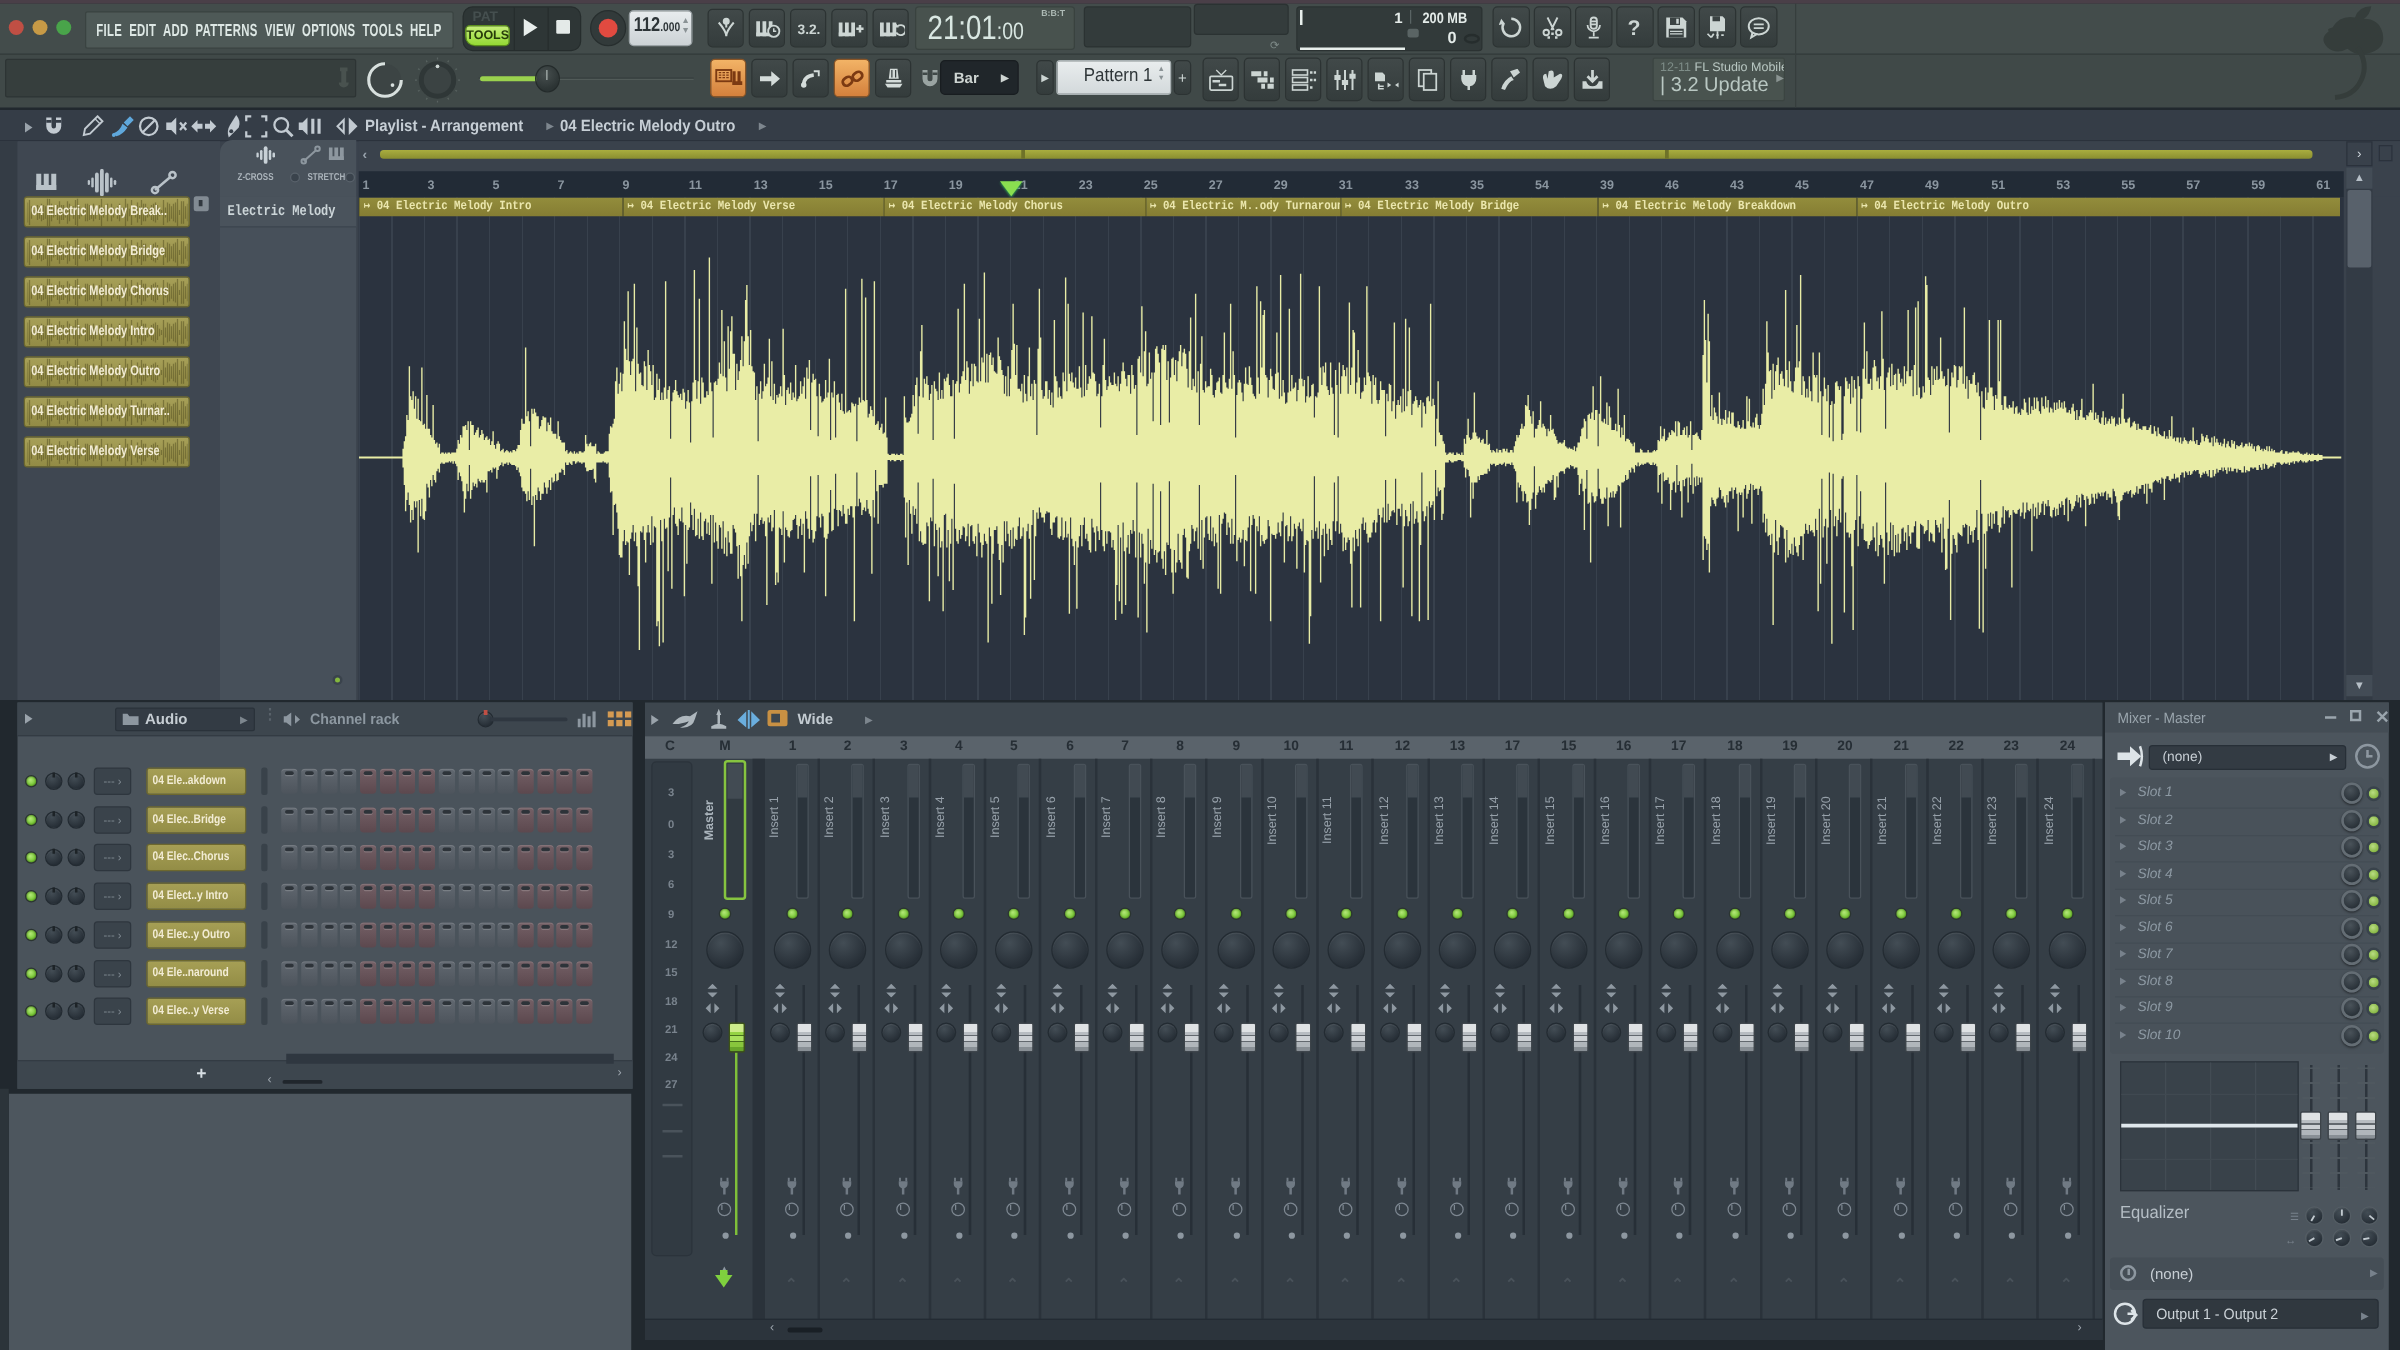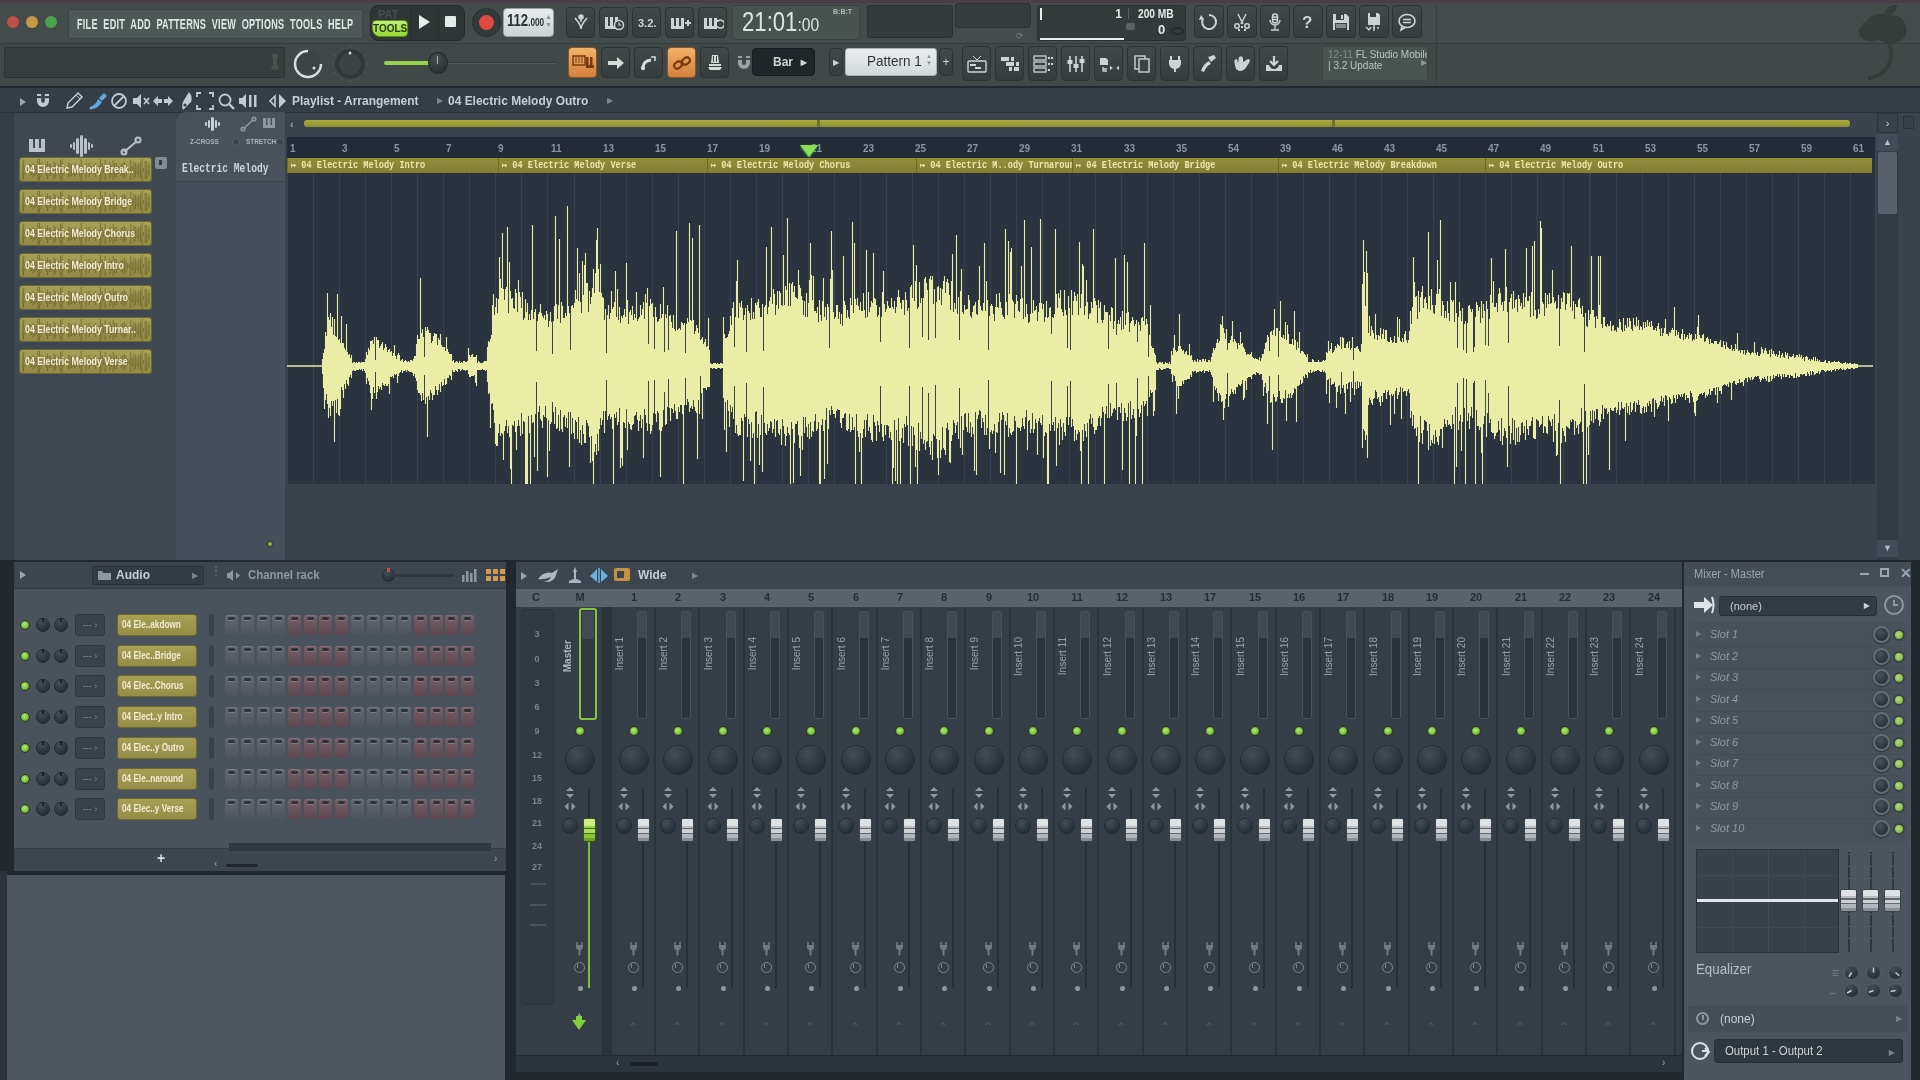--- a/index.html
+++ b/index.html
@@ -11,21 +11,21 @@
 #topstrip{left:0;top:0;width:1920px;height:3px;background:#4a3f48}
 .btn{position:absolute;background:linear-gradient(#414949,#343c3c);border-radius:4px;
  border:1px solid #2c3333;color:#ccd5d3}
 .obtn{position:absolute;background:linear-gradient(#f2b366,#d4803c);border-radius:4px;
  border:1px solid #8a5526;color:#6b3414}
 .icon{position:absolute;display:flex;align-items:center;justify-content:center;width:100%;height:100%}
 
 #pl{left:0;top:88px;width:1920px;height:472px;background:#3a424c}
 #pltb{left:0;top:0;width:1920px;height:25px;background:#353d47;border-bottom:1px solid #2b323c}
 .pltxt{color:#c6ced5;font-size:13px;font-weight:bold}
-#clip{left:287px;top:70px;width:1588px;height:326px;background:#2b333f;overflow:hidden}
+#clip{left:287px;top:70px;width:1588px;height:402px;background:#2b333f;overflow:hidden}
 .chdr{position:absolute;top:0;height:15px;background:linear-gradient(#938d3c,#857d33);
  border-left:1px solid #6e6929;color:#ebe7ae;font-family:"Liberation Mono",monospace;
  font-size:10px;font-weight:bold;line-height:15px;white-space:nowrap;overflow:hidden}
 #ruler{left:287px;top:49px;width:1588px;height:21px;background:#222b36;color:#8b96a0;
  font-size:10px;font-weight:bold;overflow:hidden}
 .pbtn{position:absolute;left:19px;width:133px;height:25px;background:linear-gradient(#a7a058,#928b45);
  border-radius:3px;border:1px solid #6d682e;color:#f2ecd4;font-size:11px;font-weight:bold;
  line-height:23px;white-space:nowrap;overflow:hidden}
 
 #rack{left:14px;top:562px;width:492px;height:309px;background:#4a535b}
@@ -315,21 +315,21 @@
         </g>
         <path d="M8.5 3 v6 M11.5 3 v6" stroke="#3a4242"></path>
       </svg>
     </div>
   </div>
 <svg class="abs" style="left:735px;top:53px" width="18" height="18" viewBox="0 0 18 18">
     <path d="M3 3 v7 a6 6 0 0 0 12 0 v-7 h-4 v7 a2 2 0 0 1 -4 0 v-7 z" fill="#9aa4a2"></path>
     <rect x="3" y="5" width="4" height="2" fill="#404948"></rect>
     <rect x="11" y="5" width="4" height="2" fill="#404948"></rect>
   </svg>
-<div class="abs" style="left:752px;top:48px;width:63px;height:28px;background:#20262a;border:1px solid #181d20;border-radius:4px;color:#ced5d2;font-size:12px;font-weight:bold;line-height:26px"><span style="margin-left:20px">Bar</span><span style="position:absolute;right:7px;font-size:8px;top:1px">▶</span></div>
+<div class="abs" style="left:752px;top:48px;width:63px;height:28px;background:#20262a;border:1px solid #181d20;border-radius:4px;color:#ced5d2;font-size:12px;font-weight:bold;line-height:26px"><span style="margin-left:10px">Bar</span><span style="position:absolute;right:7px;font-size:8px;top:1px">▶</span></div>
 <div class="btn" style="left:829px;top:48px;width:14px;height:28px">
     <div class="icon" style="font-size:8px">▶</div>
   </div>
 <div class="abs" style="left:845px;top:48px;width:92px;height:28px;background:linear-gradient(#e9edee,#d3d9db);border-radius:3px;border:1px solid #a8b0b2"></div>
 <div class="abs" style="left:852px;top:52px;width:70px;color:#2e3538;font-size:15px;text-align:right"><span class="sx" style="transform:scaleX(.9);transform-origin:right">Pattern 1</span></div>
 <div class="abs" style="left:926px;top:53px;color:#8a9295;font-size:6px;line-height:7px">▲<br>▼</div>
 <div class="btn" style="left:939px;top:48px;width:14px;height:28px">
     <div class="icon" style="font-size:12px">+</div>
   </div>
 <div class="btn" style="left:962px;top:46px;width:29px;height:35px">
@@ -436,21 +436,21 @@
 <div class="btn" style="left:1259px;top:46px;width:29px;height:35px">
     <div class="icon">
       <svg width="20" height="18" viewBox="0 0 20 18">
         <path d="M10 1 v8 M6 6 l4 4 4 -4" stroke="#ccd5d3" stroke-width="2.2" fill="none"></path>
         <path d="M2 10 v6 h16 v-6 h-3 q-1 4 -5 4 t-5 -4 z" fill="#ccd5d3"></path>
       </svg>
     </div>
   </div>
 <div class="abs" style="left:1322px;top:46px;width:106px;height:35px;background:#49534f;border:1px solid #3b4441;border-radius:2px;overflow:hidden">
     <div style="margin:2px 0 0 5px;font-size:10px;color:#b9c7c2;white-space:nowrap"><span style="color:#7e8d88">12-11</span> <span>FL Studio Mobile</span></div>
-    <div style="margin-left:5px;font-size:10px;color:#b9c7c2">| 3.2 Update</div>
+    <div style="margin-left:5px;font-size:16px;color:#b9c7c2">| 3.2 Update</div>
   </div>
 <div class="abs" style="left:1421px;top:58px;color:#8a9492;font-size:8px">▶</div>
 <div class="abs" id="pl">
     <div class="abs" id="pltb"></div>
     <div class="abs" style="left:0;top:25px;width:14px;height:447px;background:#343c45"></div>
     <div class="abs" style="left:20px;top:10px;width:0;height:0;border-left:6px solid #9aa3ab;border-top:4px solid transparent;border-bottom:4px solid transparent"></div>
     <svg class="abs" style="left:34px;top:4px" width="18" height="18" viewBox="0 0 18 18">
       <path d="M3 2 v7 a6 6 0 0 0 12 0 v-7 h-4.2 v7 a1.8 1.8 0 0 1 -3.6 0 v-7 z" fill="#c2cad1"></path>
       <rect x="3" y="4" width="4.2" height="2.2" fill="#353d47"></rect>
       <rect x="10.8" y="4" width="4.2" height="2.2" fill="#353d47"></rect>

